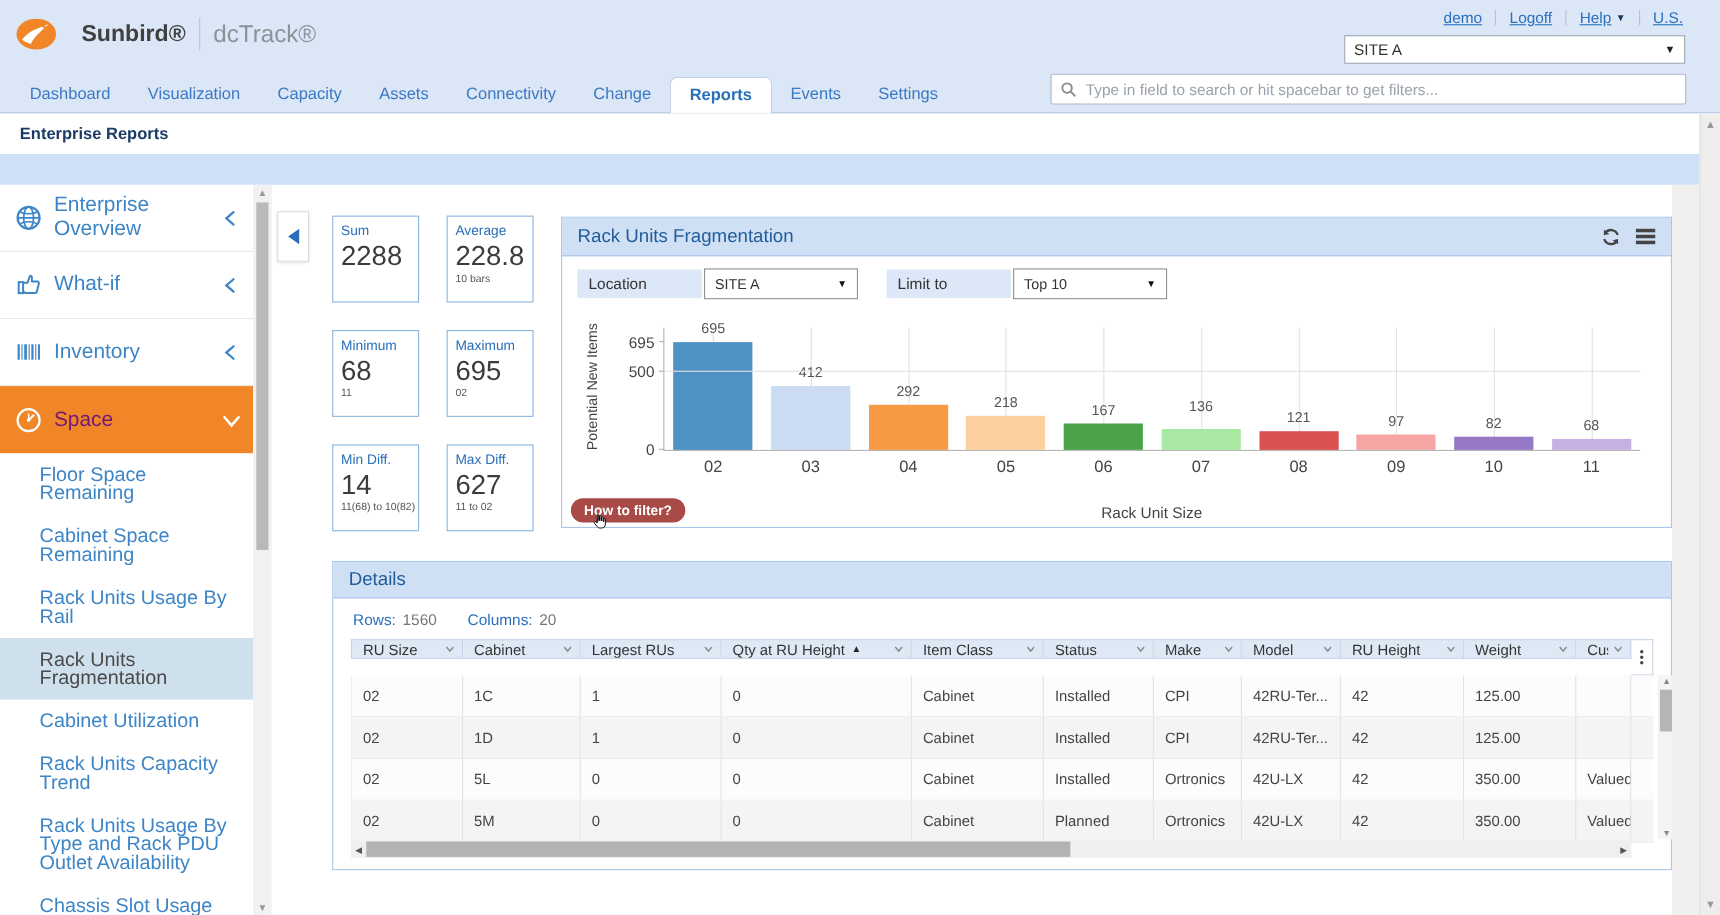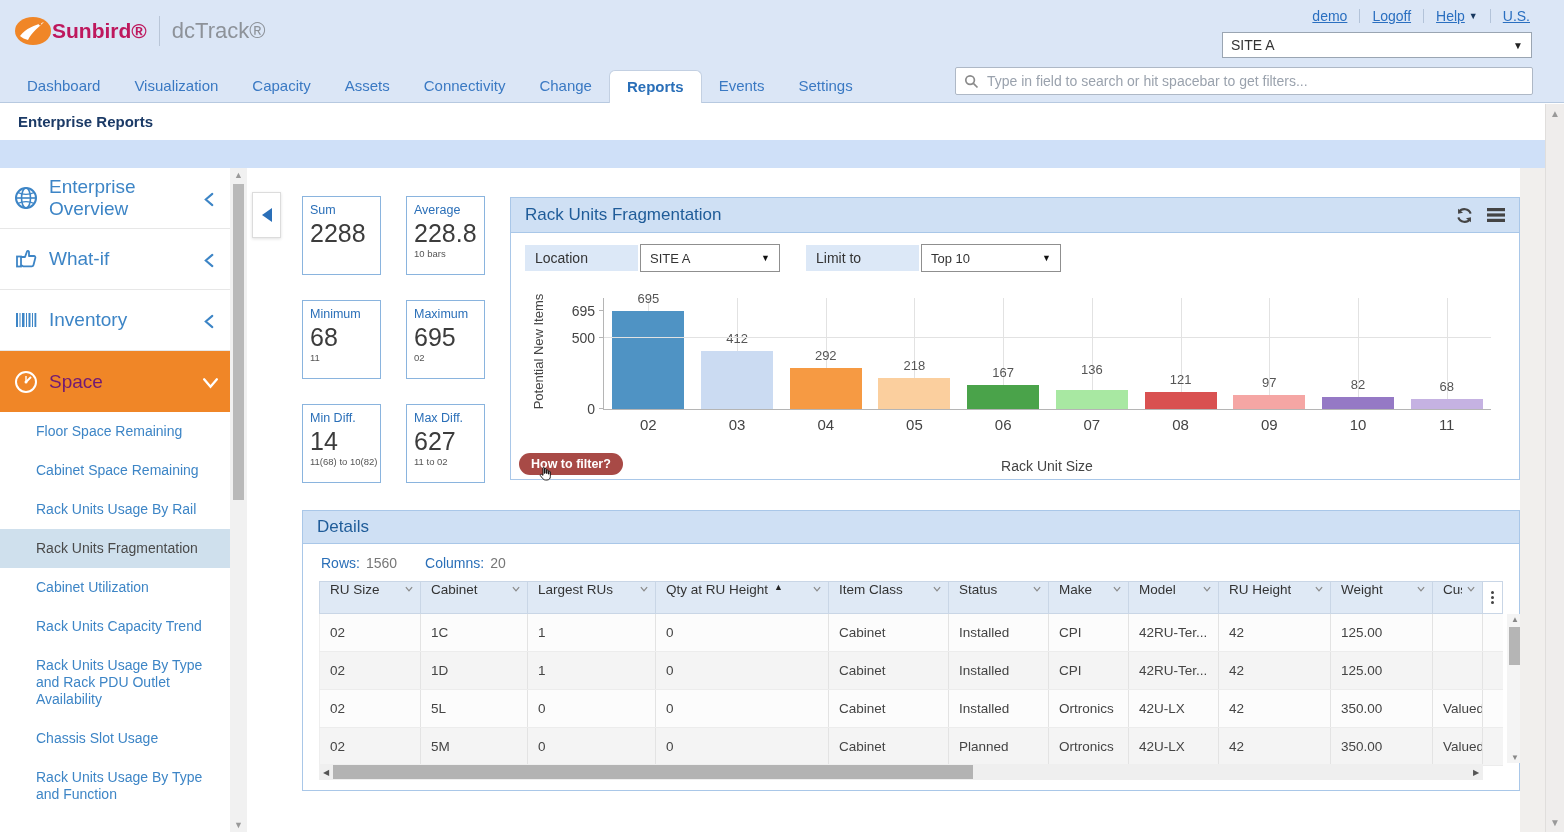--- a/index.html
+++ b/index.html
@@ -7,21 +7,21 @@
   #app { position:relative; width:1564px; height:832px; background:#fff; overflow:hidden; }
 
   
   .header { position:absolute; left:0; top:0; width:1564px; height:103px; background:#dbe6f6; border-bottom:1px solid #b7c9e0; }
   .top-links { position:absolute; top:8px; right:34px; display:flex; align-items:center; font-size:14px; }
   .top-link { color:#2a6fc0; text-decoration:underline; cursor:pointer; white-space:nowrap; }
   .link-sep { width:1px; height:14px; background:#b3c3d9; margin:0 12px; }
   .caret { font-size:9px; color:#17375e; margin-left:4px; text-decoration:none; display:inline-block; }
   .logo { position:absolute; left:14px; top:16px; display:flex; align-items:center; }
   .logo-mark { width:38px; height:30px; }
-  .brand-name { font-size:21px; font-weight:bold; color:#be185d; margin-left:0; }
+  .brand-name { font-size:21px; font-weight:bold; color:#404040; margin-left:22px; }
   .brand-divider { width:1px; height:30px; background:#b9c6d8; margin:0 12px; }
   .brand-product { font-size:22px; color:#8d9299; }
   .site-select { position:absolute; left:1222px; top:32px; width:310px; height:26px; background:#fff; border:1px solid #9aa5b2; display:flex; align-items:center; padding:0 8px; font-size:14px; color:#333; cursor:pointer; }
   .site-select .dd-arrow { margin-left:auto; font-size:10px; color:#222; }
   .search-box { position:absolute; left:955px; top:67px; width:578px; height:28px; background:#fff; border:1px solid #aeb8c6; border-radius:2px; display:flex; align-items:center; padding:0 8px; }
   .search-box input { border:none; outline:none; flex:1; font-size:14px; color:#444; font-family:"Liberation Sans",sans-serif; background:transparent; margin-left:8px; }
   .search-box input::placeholder { color:#9aa2ad; }
   .nav-tabs { position:absolute; left:10px; bottom:0; display:flex; align-items:flex-end; height:32px; }
   .tab { padding:7px 17px 8px; font-size:15px; color:#3a79c3; cursor:pointer; white-space:nowrap; }
   .tab.active { background:#fff; border:1px solid #c3d0e2; border-bottom:none; border-radius:6px 6px 0 0; font-weight:bold; color:#2a6fb8; position:relative; top:1px; }
@@ -32,21 +32,21 @@
   .band { position:absolute; left:0; top:140px; width:1545px; height:28px; background:#cfe0f8; }
 
   
   .sidebar { position:absolute; left:0; top:168px; width:230px; height:664px; background:#fff; overflow:hidden; }
   .side-item { height:61px; display:flex; align-items:center; padding:0 12px 0 14px; border-bottom:1px solid #e7e7e7; color:#3d85c6; font-size:19px; cursor:pointer; }
   .side-item .s-icon { width:26px; height:26px; margin-right:9px; flex:0 0 auto; display:flex; align-items:center; }
   .side-item .s-label { flex:1; }
   .side-item .s-chev { width:16px; height:16px; flex:0 0 auto; }
   .side-item.active { background:#f08627; color:#701a75; border-bottom:none; }
   .sub-list { }
-  .sub-item { padding:11px 10px 11px 36px; font-size:14px; color:#3d85c6; line-height:17px; cursor:pointer; }
+  .sub-item { padding:11px 10px 11px 36px; font-size:18px; color:#3d85c6; line-height:17px; cursor:pointer; }
   .sub-item.selected { background:#cfe0ed; color:#4a4a4a; }
 
   .side-scrollbar { position:absolute; left:230px; top:168px; width:17px; height:664px; background:#f1f1f1; }
   .side-scrollbar .sb-up { position:absolute; top:2px; left:0; width:17px; text-align:center; font-size:9px; color:#999; cursor:pointer; }
   .side-scrollbar .sb-thumb { position:absolute; top:16px; left:3px; width:11px; height:316px; background:#b9b9b9; cursor:pointer; }
   .side-scrollbar .sb-down { position:absolute; bottom:2px; left:0; width:17px; text-align:center; font-size:9px; color:#999; cursor:pointer; }
   .collapse-btn { position:absolute; left:252px; top:192px; width:29px; height:46px; background:#fff; border:1px solid #dcdcdc; box-shadow:0 1px 3px rgba(0,0,0,.12); display:flex; align-items:center; justify-content:center; cursor:pointer; }
   .collapse-btn .tri { width:0; height:0; border-top:7px solid transparent; border-bottom:7px solid transparent; border-right:10px solid #2a6fb8; }
 
   
@@ -86,21 +86,21 @@
 
   
   .details-panel { position:absolute; left:302px; top:510px; width:1218px; height:281px; border:1px solid #a9c7e8; background:#fff; }
   .details-header { height:33px; background:#cfe0f4; border-bottom:1px solid #a9c7e8; display:flex; align-items:center; padding:0 14px; font-size:17px; color:#1f5c99; }
   .rows-info { position:absolute; left:18px; top:44px; font-size:14px; display:flex; gap:6px; }
   .info-key { color:#2a6fb8; }
   .info-val { color:#777; margin-right:22px; }
 
   .dtable { position:absolute; left:16px; top:70px; }
   .thead { display:flex; }
-  .hcell { height:33px; background:#dfe9f5; border:1px solid #c9d6e6; border-left:none; display:flex; align-items:flex-start; padding:0 6px 0 10px; font-size:13.5px; color:#333; position:relative; cursor:pointer; }
+  .hcell { height:18px; background:#dfe9f5; border:1px solid #c9d6e6; border-left:none; display:flex; align-items:center; padding:0 6px 0 10px; font-size:13.5px; color:#333; position:relative; cursor:pointer; }
   .hcell:first-child { border-left:1px solid #c9d6e6; }
   .hcell .hlab { overflow:hidden; white-space:nowrap; }
   .hcell .sortasc { font-size:9px; color:#222; margin-left:6px; }
   .hcell .hchev { margin-left:auto; padding-left:4px; }
   .hmenu { width:20px; height:33px; border:1px solid #c9d6e6; border-left:none; background:#fff; display:flex; flex-direction:column; align-items:center; justify-content:center; gap:2px; cursor:pointer; }
   .hmenu i { width:3px; height:3px; border-radius:50%; background:#444; }
   .tbody { position:relative; }
   .trow { display:flex; border-bottom:1px solid #ececec; }
   .trow:nth-child(odd) { background:#fcfcfc; }
   .trow:nth-child(even) { background:#f4f4f4; }

